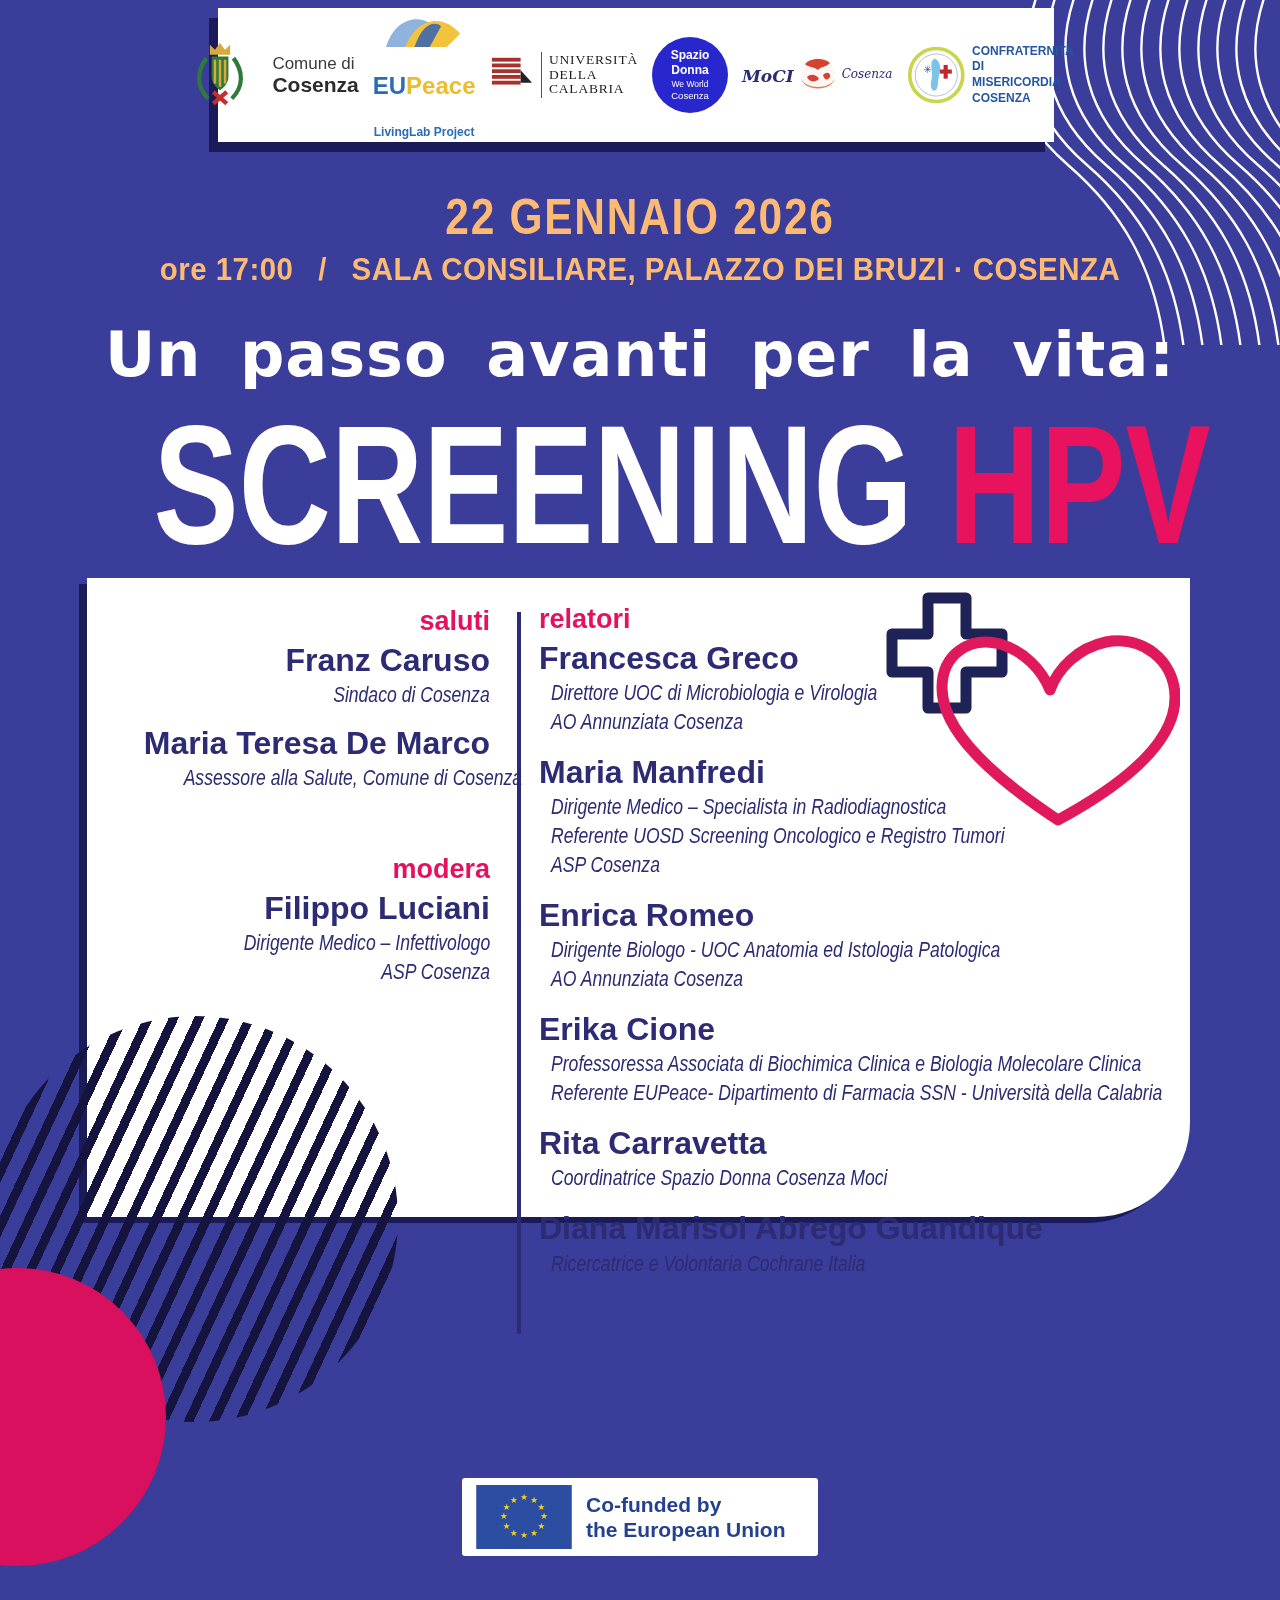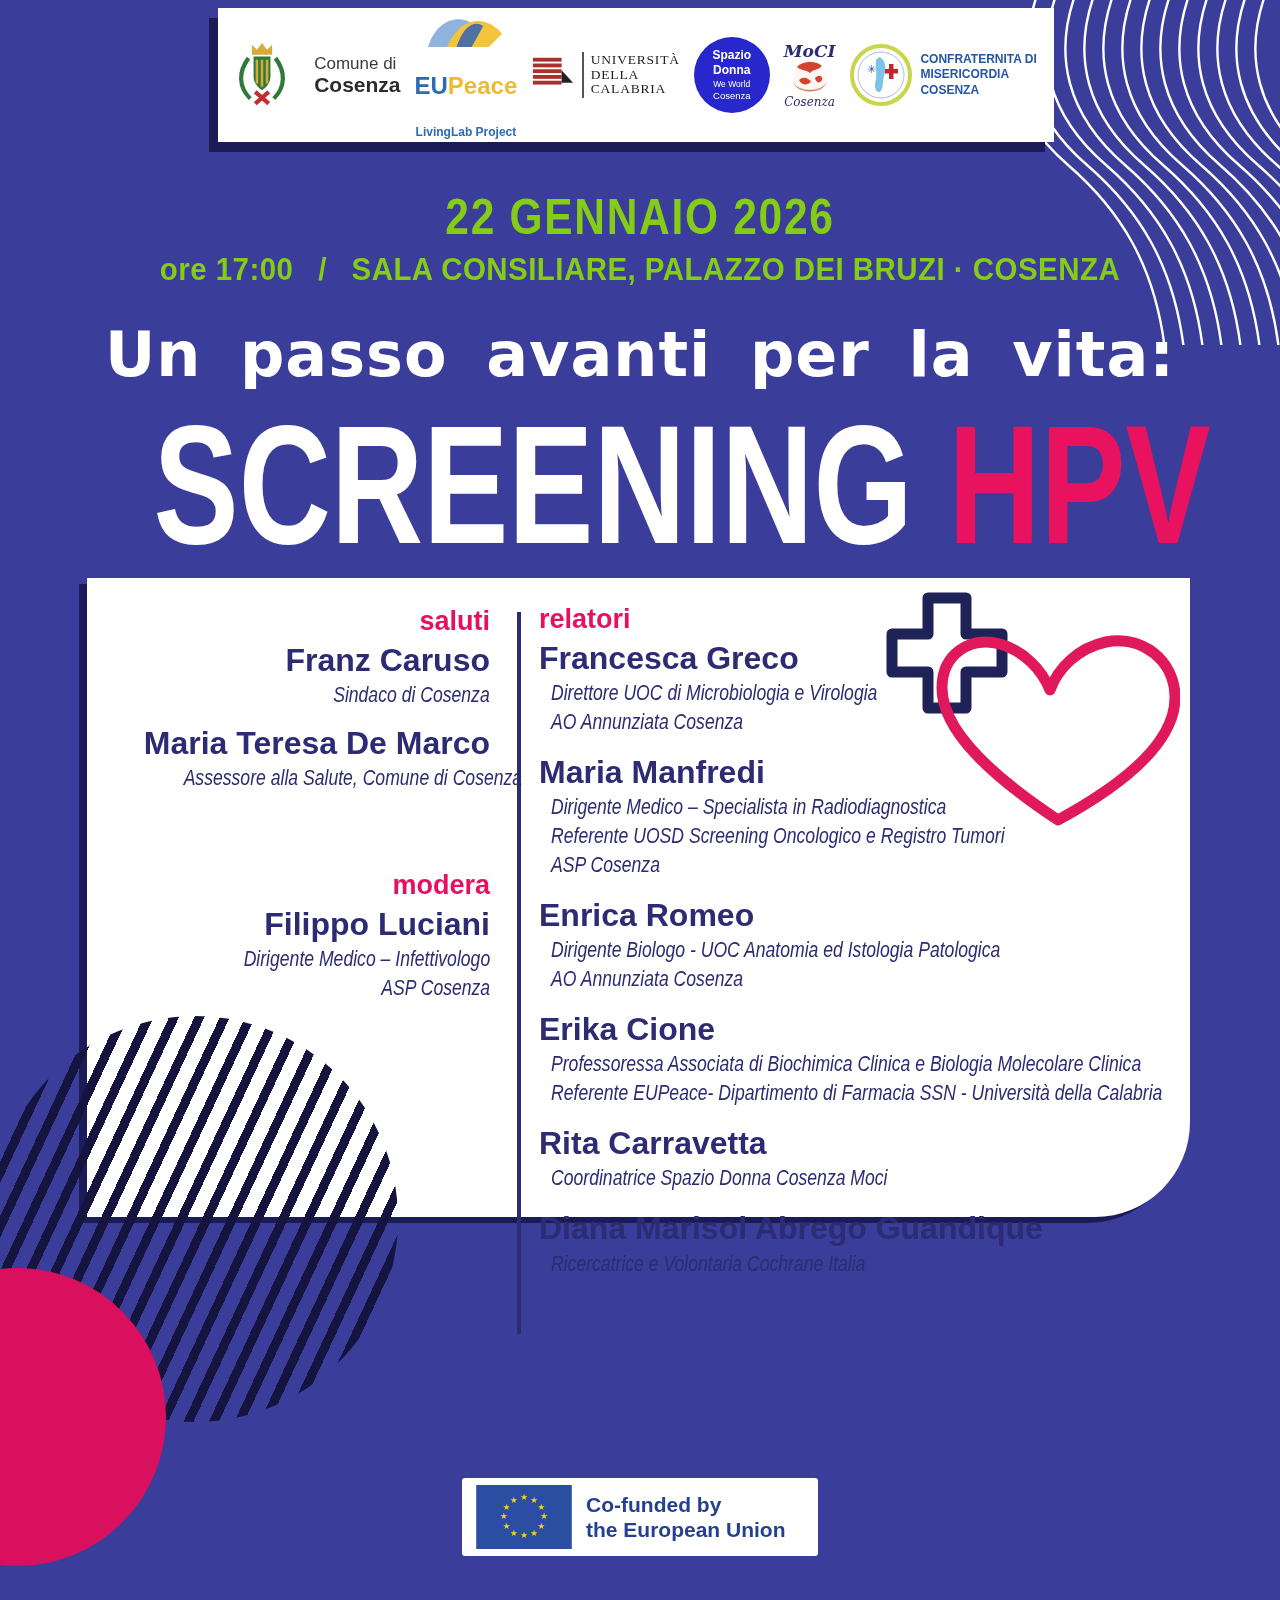--- a/index.html
+++ b/index.html
@@ -20,48 +20,48 @@
   .eu-blue{color:#2b6cb5}.peace-yellow{color:#edbb2e}
   .eupeace .sub{font-size:12px;color:#2b6cb5;font-weight:700;margin-top:2px;}
   .unical{display:flex;align-items:center;gap:7px;}
   .unical .vline{width:1.5px;height:46px;background:#555;}
   .unical .text{font-family:"Liberation Serif",serif;font-size:13.5px;line-height:1.1;color:#1c1c1c;letter-spacing:0.8px;}
   .spazio{width:76px;height:76px;border-radius:50%;background:#2727cd;color:#fff;display:flex;
           flex-direction:column;align-items:center;justify-content:center;text-align:center;line-height:1.3;flex:none;}
   .spazio .l1{font-size:12px;font-weight:700;}
   .spazio .l2{font-size:8.5px;}
   .spazio .l3{font-size:9.5px;}
-  .moci{display:flex;flex-direction:column;align-items:center;line-height:1;flex:none;}
+  .moci{display:flex;flex-direction:row;align-items:center;line-height:1;flex:none;}
   .moci-title{font-family:"DejaVu Serif",serif;font-style:italic;font-weight:700;font-size:17px;color:#2c2b73;margin-bottom:-3px;}
   .moci-sub{font-family:"DejaVu Serif",serif;font-style:italic;font-size:12px;color:#2c2b73;margin-top:-3px;}
   .miseri{display:flex;align-items:center;gap:7px;}
   .miseri-text{font-size:12px;font-weight:700;color:#2456a5;line-height:1.3;}
   
-  .date-block{position:absolute;top:188px;left:0;width:100%;text-align:center;color:#84cc16;z-index:2;}
+  .date-block{position:absolute;top:188px;left:0;width:100%;text-align:center;color:#fdba74;z-index:2;}
   .date-line{font-size:50px;font-weight:700;letter-spacing:2px;transform:scaleX(0.85);white-space:nowrap;}
   .detail-line{margin-top:6px;font-size:31px;font-weight:700;letter-spacing:0.5px;transform:scaleX(0.95);
                display:flex;justify-content:center;gap:26px;white-space:nowrap;}
   .title-block{position:absolute;top:318px;left:0;width:100%;text-align:center;color:#fff;z-index:2;}
   .title1{font-family:"DejaVu Sans",sans-serif;font-size:62px;font-weight:700;letter-spacing:1px;word-spacing:16px;white-space:nowrap;}
   .title2{margin-top:6px;font-size:168px;font-weight:700;line-height:1.05;white-space:nowrap;transform:scaleX(0.76);}
   .hpv{color:#e8125f;}
   
   .card{position:absolute;left:87px;top:578px;width:1103px;height:639px;background:#fff;
         border-radius:0 0 95px 0;box-shadow:-8px 6px 0 #1a1b57;z-index:3;}
   .vdiv{position:absolute;left:430px;top:34px;width:4px;height:722px;background:#2c2b73;}
   .col-left{position:absolute;left:0;top:28px;width:403px;text-align:right;}
   .col-right{position:absolute;left:452px;top:26px;width:650px;text-align:left;}
   .label{font-size:27px;font-weight:700;color:#e5115f;margin-bottom:4px;}
   .name{font-size:32px;font-weight:700;color:#2c2b73;line-height:1.22;white-space:nowrap;}
   .role{font-size:22px;font-style:italic;color:#2c2b73;line-height:1.32;white-space:nowrap;padding-left:12px;}
   .role .sq{display:inline-block;transform:scaleX(0.8);}
   .col-left .role .sq{transform-origin:right center;}
   .col-right .role .sq{transform-origin:left center;}
   .person{margin-bottom:15px;}
-  .modera-label{margin-top:78px;}
+  .modera-label{margin-top:62px;}
   .speaker{margin-bottom:17px;}
   .crossheart{position:absolute;right:10px;top:12px;}
   
   .stripes{position:absolute;left:-8px;top:1016px;width:406px;height:406px;border-radius:50%;
            background:repeating-linear-gradient(115deg,#14143f 0 9px,transparent 9px 23px);z-index:4;}
   .pink-circle{position:absolute;left:-132px;top:1268px;width:298px;height:298px;border-radius:50%;
                background:#d8105e;z-index:5;}
   
   .eu-box{position:absolute;left:462px;top:1478px;width:356px;height:78px;background:#fff;border-radius:3px;
           display:flex;align-items:center;gap:14px;padding:0 14px;box-sizing:border-box;z-index:6;}

